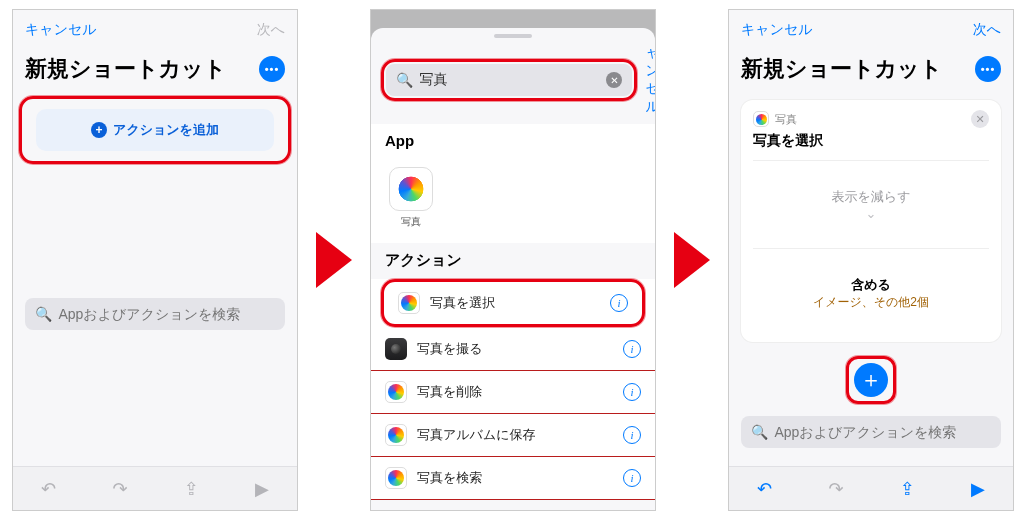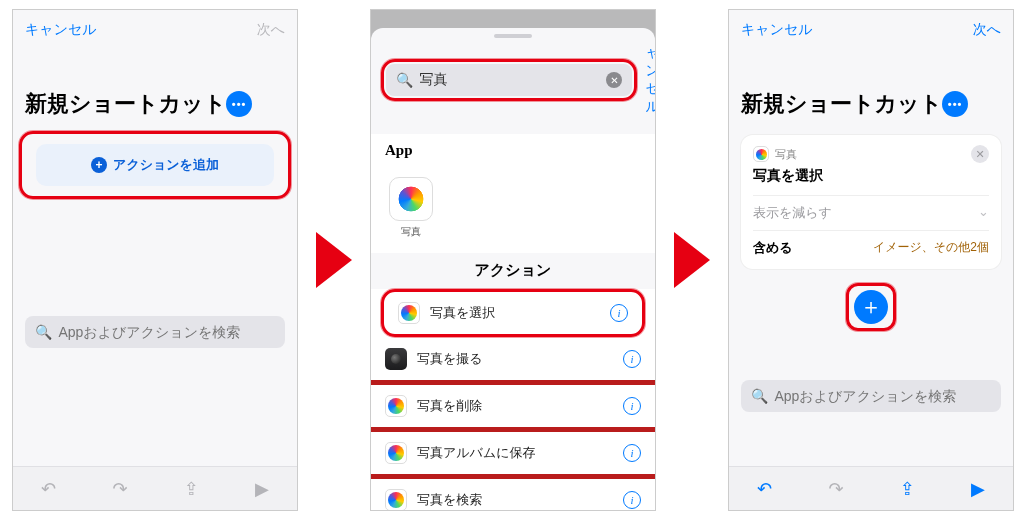--- a/index.html
+++ b/index.html
@@ -33,21 +33,21 @@
     font-size: 14px;
     color: #007aff;
     background: #f7f7f9;
   }
   .title {
     font-size: 22px;
     font-weight: 700;
     padding: 4px 12px 8px;
     display:flex;
     align-items:center;
-    margin-top:35px;
+    justify-content:space-between;
   }
   .more-btn {
     width: 26px; height: 26px; border-radius: 50%;
     background:#007aff; color:#fff;
     display:flex; align-items:center; justify-content:center;
     font-weight:700; letter-spacing:1px; font-size:11px;
   }
   .subtitle {
     font-size: 11px;
     color: #8a8a8e;
@@ -90,31 +90,31 @@
   .searchbar input {
     flex:1; border:none; background:transparent; font-size:14px; color:#333; outline:none;
   }
   .clear-x {
     width:16px;height:16px;border-radius:50%;background:#8a8a8e;color:#fff;
     display:flex;align-items:center;justify-content:center;font-size:10px;
   }
   .section-header {
     font-size:15px; font-weight:700; padding: 8px 14px; background:#fff;
   }
-  .section-header.mt { margin-top:16px;font-family:Liberation Serif, serif; }
+  .section-header.mt { margin-top:6px; }
   .apps-row { background:#fff; display:flex; gap:24px; padding:10px 18px 14px; }
   .app-item { display:flex; flex-direction:column; align-items:center; gap:4px; font-size:10px; color:#555;}
   .photos-icon { background: conic-gradient(from 0deg, #ff2d55, #ff9500, #ffcc00, #4cd964, #34aadc, #007aff, #5856d6, #ff2d55); -webkit-mask: radial-gradient(circle at center, #000 54%, #0000 56%); mask: radial-gradient(circle at center, #000 54%, #0000 56%);}
   .photos-wrap { width:44px;height:44px;border-radius:10px;background:#fff;border:1px solid #ddd;display:flex;align-items:center;justify-content:center;}
   .camera-wrap { width:44px;height:44px;border-radius:10px;background:linear-gradient(#3a3a3c,#1c1c1e);border:1px solid #333;display:flex;align-items:center;justify-content:center;}
   .cam-lens{width:22px;height:22px;border-radius:50%;background:radial-gradient(circle at 35% 35%, #666, #111);}
   .action-list { background:#fff; }
   .action-row {
     display:flex; align-items:center; padding:10px 14px; gap:10px;
-    border-bottom:5px solid #b91c1c; font-size:13px; color:#222;
+    border-bottom:1px solid #b91c1c; font-size:13px; color:#222;
   }
   .mini-icon { width:22px;height:22px;border-radius:5px;display:flex;align-items:center;justify-content:center;}
   .mini-photos { background:#fff;border:1px solid #ddd;}
   .mini-flower{width:16px;height:16px;border-radius:50%;background: conic-gradient(from 0deg,#ff2d55,#ff9500,#ffcc00,#4cd964,#34aadc,#007aff,#5856d6,#ff2d55);}
   .mini-cam{width:22px;height:22px;border-radius:5px;background:linear-gradient(#3a3a3c,#1c1c1e);display:flex;align-items:center;justify-content:center;}
   .mini-cam .lens{width:10px;height:10px;border-radius:50%;background:radial-gradient(circle at 35% 35%,#777,#111);}
   .info-i {
     margin-left:auto;width:18px;height:18px;border:1.3px solid #007aff;border-radius:50%;
     display:flex;align-items:center;justify-content:center;color:#007aff;font-size:11px;font-style:italic;font-family:Georgia,serif;
   }
@@ -122,21 +122,21 @@
     margin-top:auto; height:44px; display:flex; align-items:center;
     justify-content:space-around; background:#f1f1f3; color:#b4b4b8; font-size:18px;
     border-top:1px solid #e0e0e4;
   }
   .toolbar span.active{color:#007aff;}
   .card {
     margin:8px 12px; background:#fff; border-radius:12px; padding:10px 12px 4px; box-shadow:0 0 0 1px #eee;
   }
   .card-head { display:flex;align-items:center;gap:6px;font-size:11px;color:#888;}
   .card-title{font-size:14px;font-weight:600;margin:4px 0 10px;}
-  .card-row { display:flex;align-items:flex-start;justify-content:space-between;padding:8px 0;border-top:1px solid #eee;font-size:13px;}
+  .card-row { display:flex;align-items:center;justify-content:space-between;padding:27px 0;border-top:1px solid #eee;font-size:13px;flex-direction:column;}
   .card-row.muted{color:#9a9a9e;}
   .card-row .link{color:#a16207;font-size:12px;}
   .chev{color:#c0c0c4;}
   .toggle{width:42px;height:24px;border-radius:12px;background:#34c759;position:relative;}
   .toggle::after{content:"";position:absolute;right:2px;top:2px;width:20px;height:20px;border-radius:50%;background:#fff;}
   .x-gray{width:18px;height:18px;border-radius:50%;background:#e4e4e9;color:#9a9a9e;display:flex;align-items:center;justify-content:center;font-size:11px;margin-left:auto;}
   .big-plus {
     width:34px;height:34px;border-radius:50%;background:#007aff;color:#fff;
     display:flex;align-items:center;justify-content:center;font-size:22px;font-weight:300;
     margin:10px auto 4px;
@@ -204,21 +204,21 @@
     <div class="section-header mt">App</div>
     <div class="apps-row">
       <div class="app-item">
         <div class="photos-wrap">
             <div class="photos-icon" style="width:32px;height:32px;"></div>
           </div>
         <span>写真</span>
       </div>
     </div>
 
-    <div class="section-header" style="background:#f7f7f9;text-align:center;">アクション</div>
+    <div class="section-header" style="background:#f7f7f9;">アクション</div>
     <div class="action-list">
       <div class="highlight-red highlight-row">
         <div class="action-row">
           <div class="mini-icon mini-photos">
               <div class="mini-flower"></div>
             </div>
           <span>写真を選択</span>
           <span class="info-i">i</span>
         </div>
       </div>

